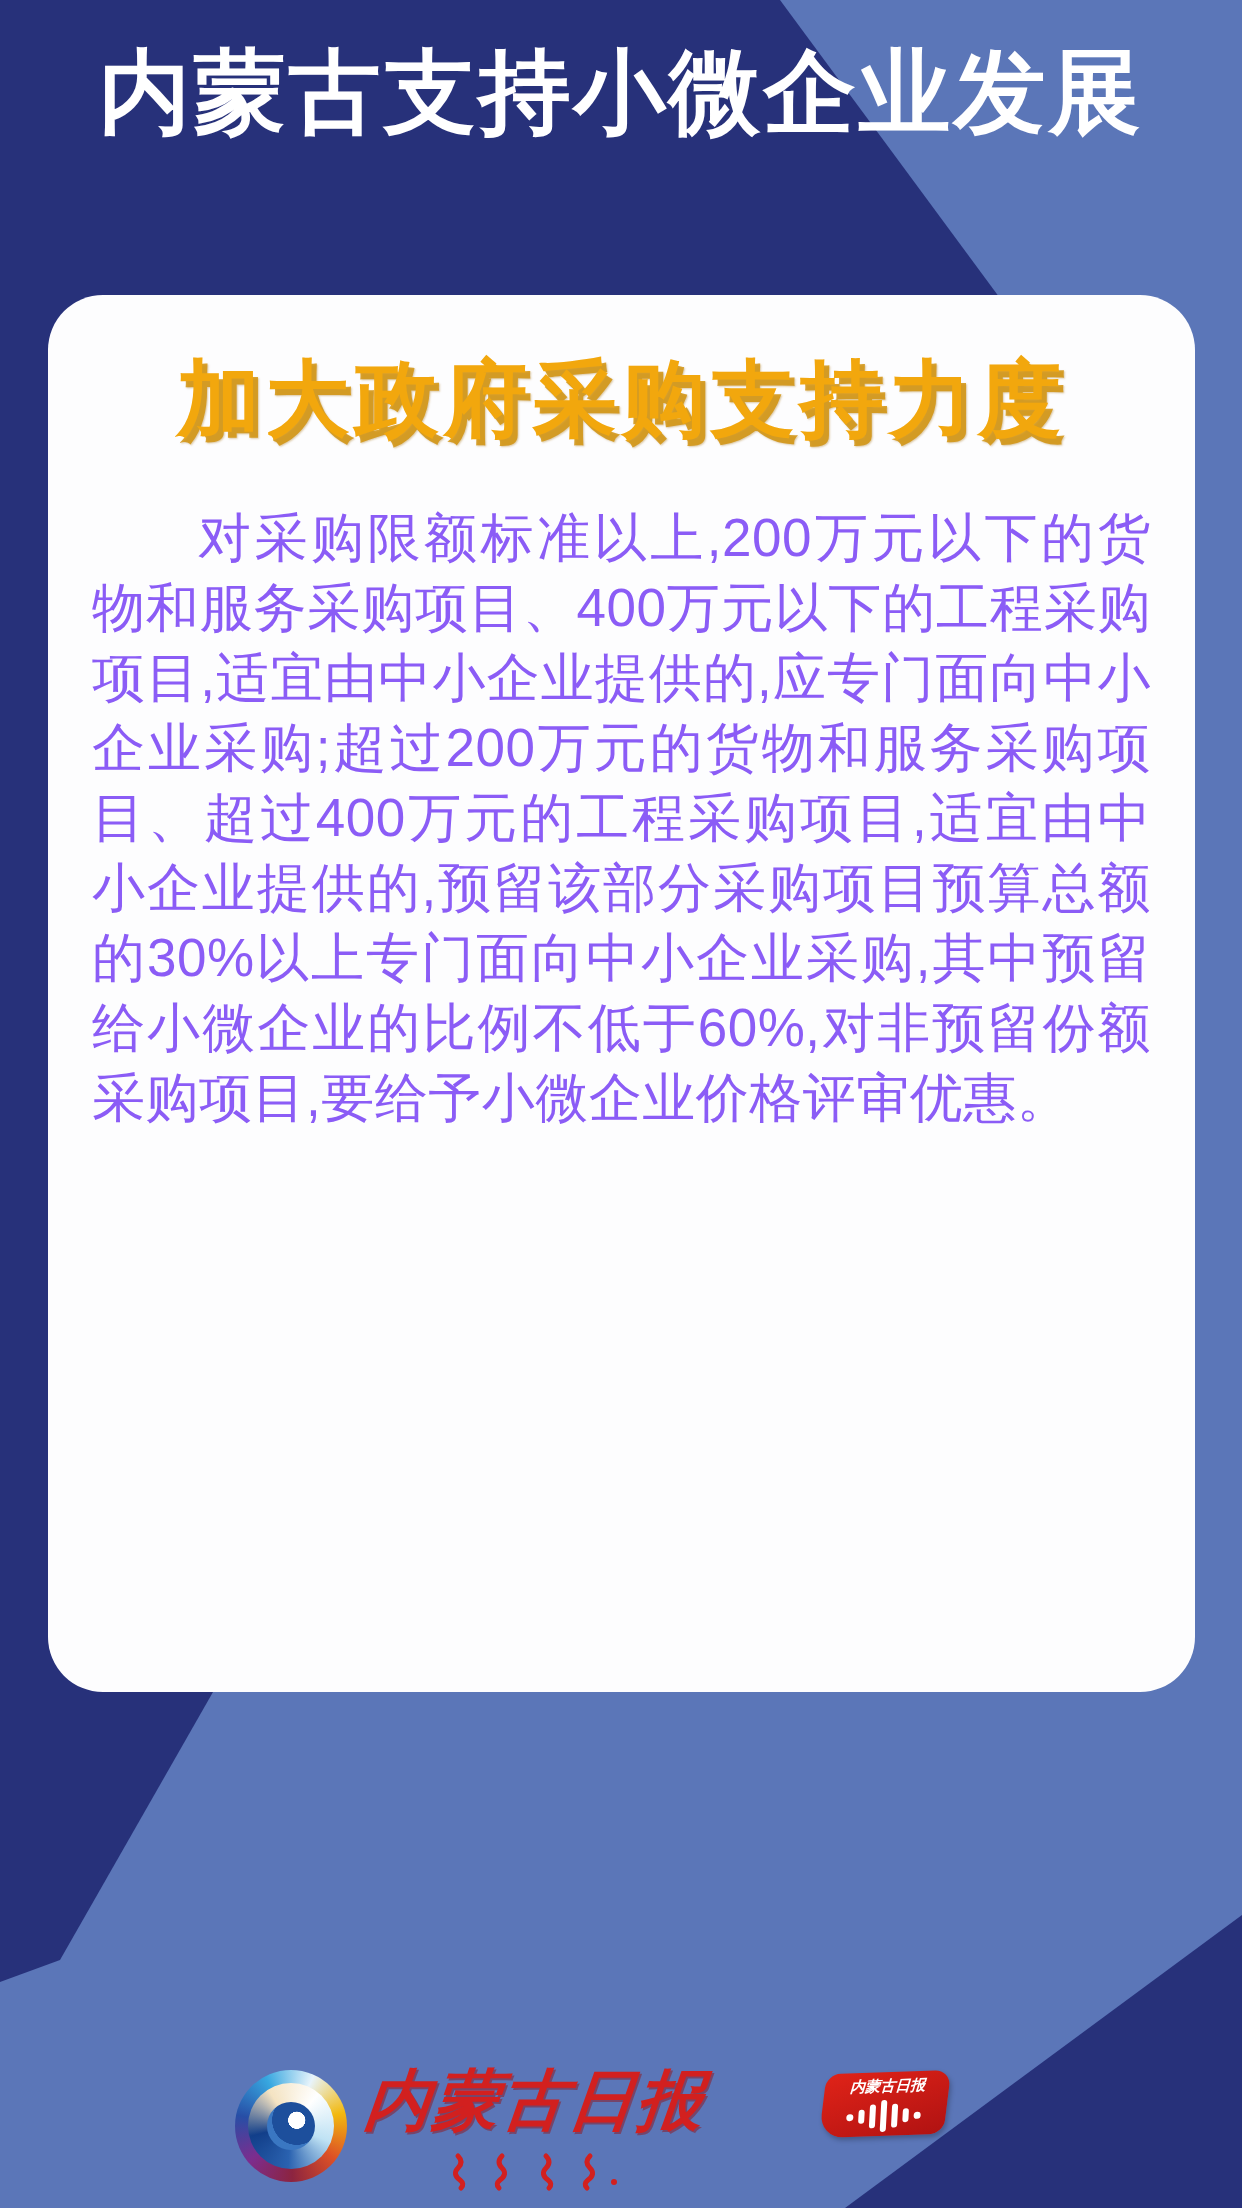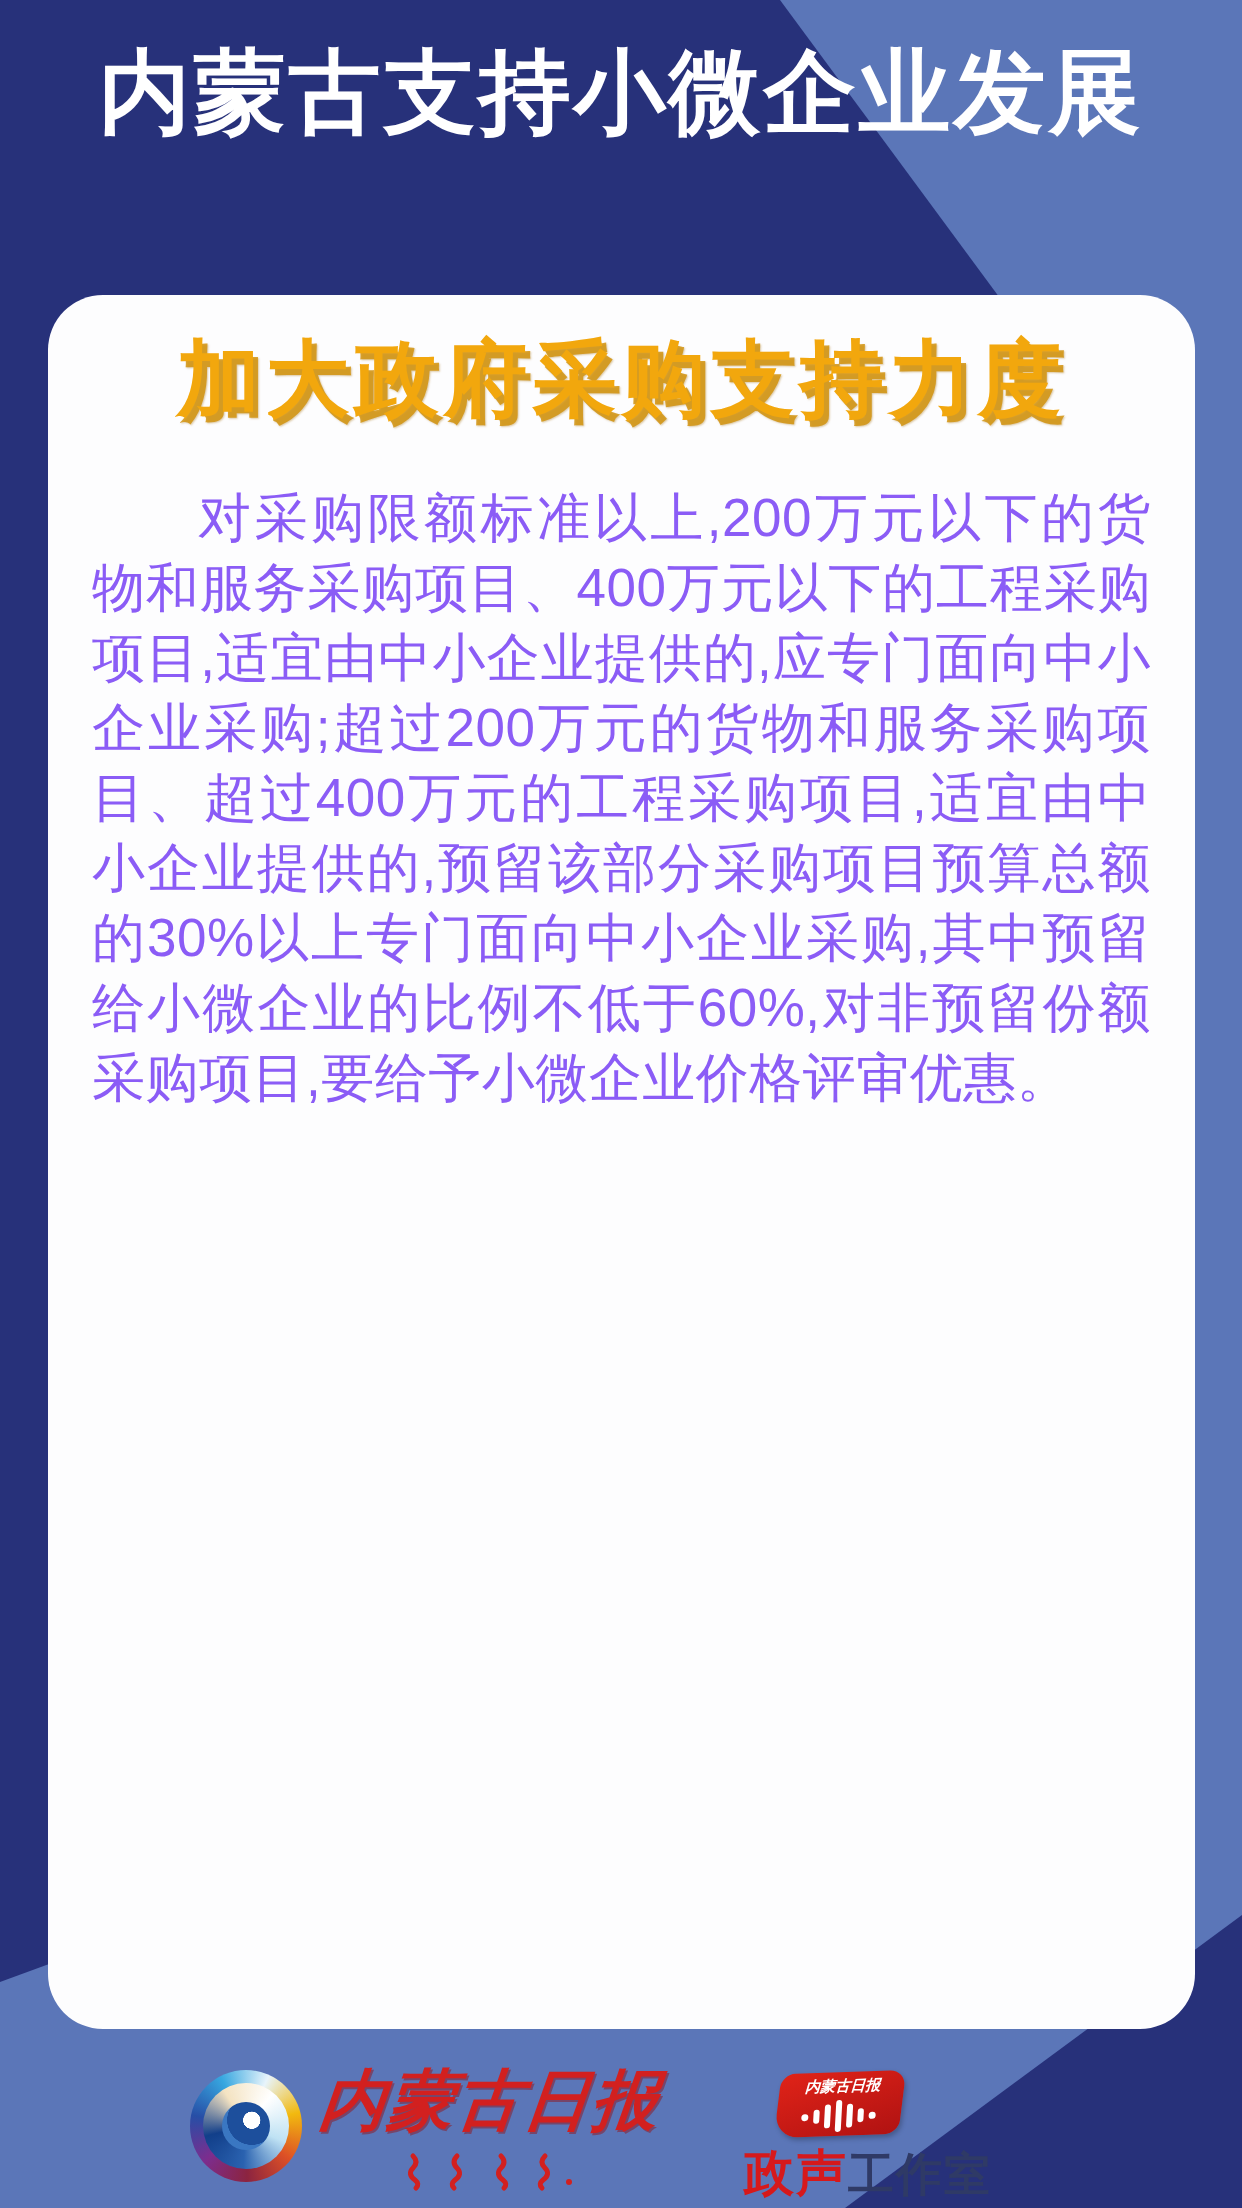--- a/index.html
+++ b/index.html
@@ -18,23 +18,23 @@
     clip-path:polygon(1242px 1915px,1242px 2208px,845px 2208px);
   }
   
   .header-title{
     position:absolute;top:40px;left:0;width:100%;
     text-align:center;color:#FFFFFF;
     font-size:92px;font-weight:900;letter-spacing:3px;line-height:1.15;
   }
   
   .card{
-    position:absolute;left:48px;top:295px;width:1147px;height:1734px;
+    position:absolute;left:48px;top:295px;width:1147px;height:1397px;
     background:#FDFDFE;border-radius:55px;box-sizing:border-box;
-    padding:22px 44px 0 44px;
+    padding:42px 44px 0 44px;
   }
   .card-title{
     text-align:center;
     font-size:84px;font-weight:900;letter-spacing:5px;
     color:#F2A70D;
     text-shadow:5px 6px 0 rgba(209,143,4,.8), 6px 7px 2px rgba(160,105,0,.35);
     margin:6px 0 46px 0;
   }
   .body-para{
     font-size:53px;line-height:70px;color:#8b5cf6;font-weight:500;
@@ -127,18 +127,15 @@
       <span class="wave">
         <i class="dot"></i>
           <i class="b1"></i>
           <i class="b2"></i>
           <i class="b3"></i>
           <i class="b2"></i>
           <i class="b1"></i>
           <i class="dot"></i>
       </span>
     </div>
-    <div class="studio-text">
-      <span class="studio-red">政声</span><span class="studio-dark">工作室</span>
-    </div>
   </div>
 
 </div>
 
 </body></html>

